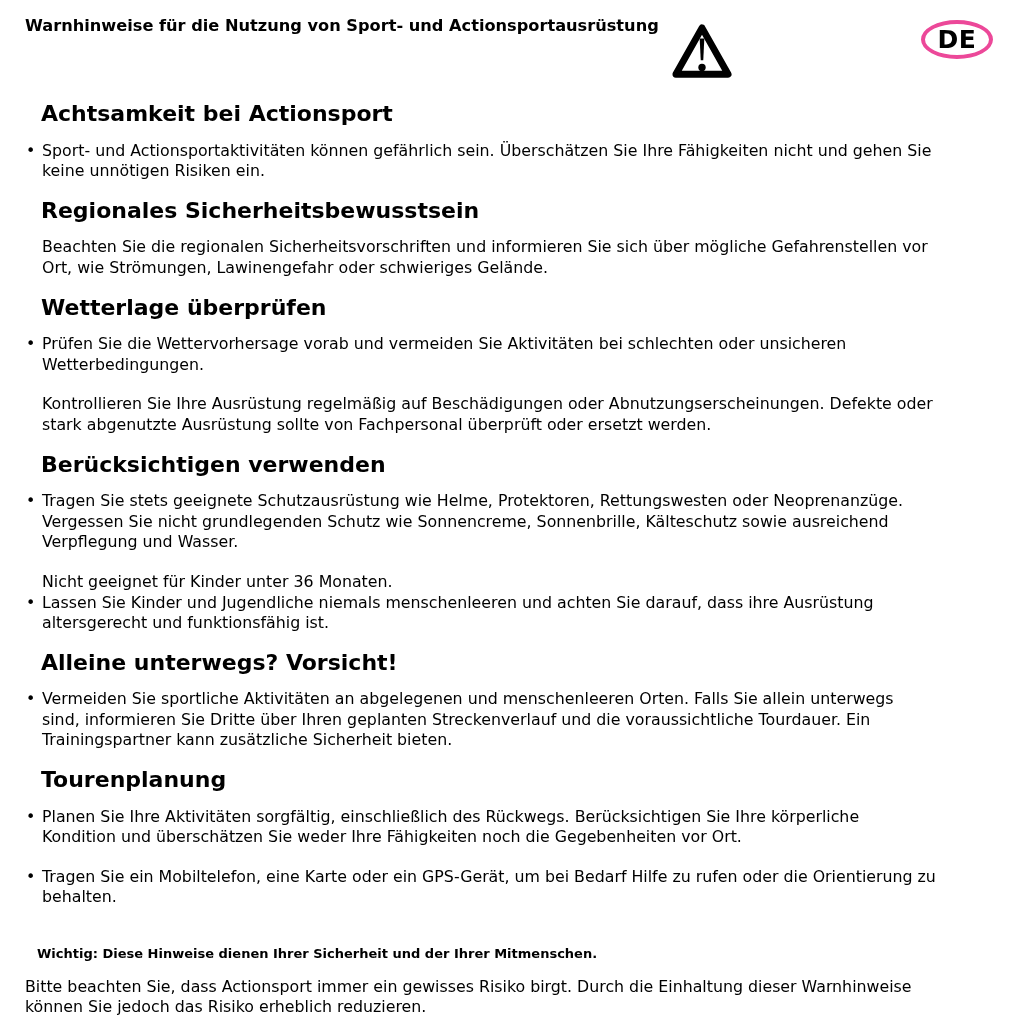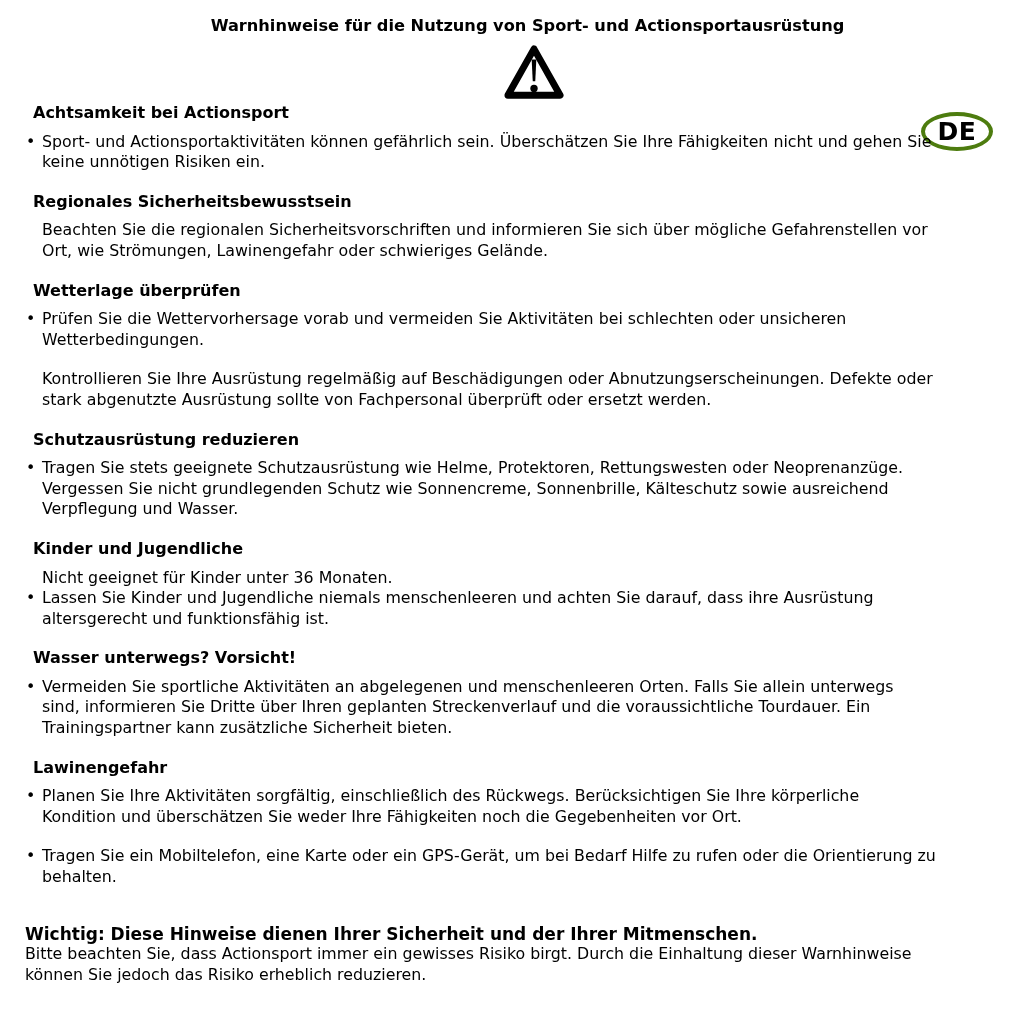--- a/index.html
+++ b/index.html
@@ -4,37 +4,37 @@
 <style>
   html,body{margin:0;padding:0;}
   body{
     width:1030px;height:1029px;
     background:#ffffff;color:#000000;
     font-family:"DejaVu Sans","Liberation Sans",sans-serif;
     font-size:15.8px;line-height:20.6px;
     overflow:hidden;
   }
   .page{padding:0 0 0 25px;width:1005px;}
-  .header{display:flex;align-items:center;margin-top:16px;height:72px;flex-direction:column;}
+  .header{display:flex;margin-top:16px;height:72px;}
   .title{font-weight:bold;font-size:16.2px;white-space:nowrap;}
   .warning-triangle{margin-left:12px;margin-top:6px;flex:0 0 auto;}
   .de-badge{
     margin-left:auto;margin-right:37px;margin-top:4px;flex:0 0 auto;
-    width:64px;height:31px;border:4px solid #4d7c0f;border-radius:50%;
+    width:64px;height:31px;border:4px solid #ec4899;border-radius:50%;
     display:flex;align-items:center;justify-content:center;
     font-weight:bold;font-size:25px;line-height:1;letter-spacing:0.5px;
   }
   .content{margin-top:15px;}
   .section{margin-bottom:19px;}
-  .heading{margin:8px;font-size:16px;font-weight:bold;line-height:20.6px;}
+  .heading{margin:16px;font-size:22px;font-weight:bold;line-height:20.6px;}
   .item{position:relative;padding-left:17px;}
   .bullet{position:absolute;left:1px;top:0;}
   .item-text{white-space:pre-wrap;}
   .footer{margin-top:36px;}
-  .footer-bold{font-weight:bold;font-size:17px;line-height:20.6px;margin:0;}
+  .footer-bold{font-weight:bold;font-size:13px;line-height:20.6px;margin:12px;}
   .footer-text{white-space:pre-wrap;}
 </style>
 </head>
 <body>
 
 <div class="page">
 
   <div class="header">
     <div class="title">Warnhinweise für die Nutzung von Sport- und Actionsportausrüstung</div>
     <span class="warning-triangle">
@@ -78,53 +78,52 @@
     </section>
 
     <section class="section">
       <div class="item">
         <div class="item-text">Kontrollieren Sie Ihre Ausrüstung regelmäßig auf Beschädigungen oder Abnutzungserscheinungen. Defekte oder
 stark abgenutzte Ausrüstung sollte von Fachpersonal überprüft oder ersetzt werden.</div>
       </div>
     </section>
 
     <section class="section">
-      <h2 class="heading">Schutzausrüstung reduzieren</h2>
+      <h2 class="heading">Berücksichtigen verwenden</h2>
       <div class="item">
         <span class="bullet">•</span>
         <div class="item-text">Tragen Sie stets geeignete Schutzausrüstung wie Helme, Protektoren, Rettungswesten oder Neoprenanzüge.
 Vergessen Sie nicht grundlegenden Schutz wie Sonnencreme, Sonnenbrille, Kälteschutz sowie ausreichend
 Verpflegung und Wasser.</div>
       </div>
     </section>
 
     <section class="section">
-      <h2 class="heading">Kinder und Jugendliche</h2>
       <div class="item">
         <div class="item-text">Nicht geeignet für Kinder unter 36 Monaten.</div>
       </div>
       <div class="item">
         <span class="bullet">•</span>
         <div class="item-text">Lassen Sie Kinder und Jugendliche niemals menschenleeren und achten Sie darauf, dass ihre Ausrüstung
 altersgerecht und funktionsfähig ist.</div>
       </div>
     </section>
 
     <section class="section">
-      <h2 class="heading">Wasser unterwegs? Vorsicht!</h2>
+      <h2 class="heading">Alleine unterwegs? Vorsicht!</h2>
       <div class="item">
         <span class="bullet">•</span>
         <div class="item-text">Vermeiden Sie sportliche Aktivitäten an abgelegenen und menschenleeren Orten. Falls Sie allein unterwegs
 sind, informieren Sie Dritte über Ihren geplanten Streckenverlauf und die voraussichtliche Tourdauer. Ein
 Trainingspartner kann zusätzliche Sicherheit bieten.</div>
       </div>
     </section>
 
     <section class="section">
-      <h2 class="heading">Lawinengefahr</h2>
+      <h2 class="heading">Tourenplanung</h2>
       <div class="item">
         <span class="bullet">•</span>
         <div class="item-text">Planen Sie Ihre Aktivitäten sorgfältig, einschließlich des Rückwegs. Berücksichtigen Sie Ihre körperliche
 Kondition und überschätzen Sie weder Ihre Fähigkeiten noch die Gegebenheiten vor Ort.</div>
       </div>
     </section>
 
     <section class="section">
       <div class="item">
         <span class="bullet">•</span>

